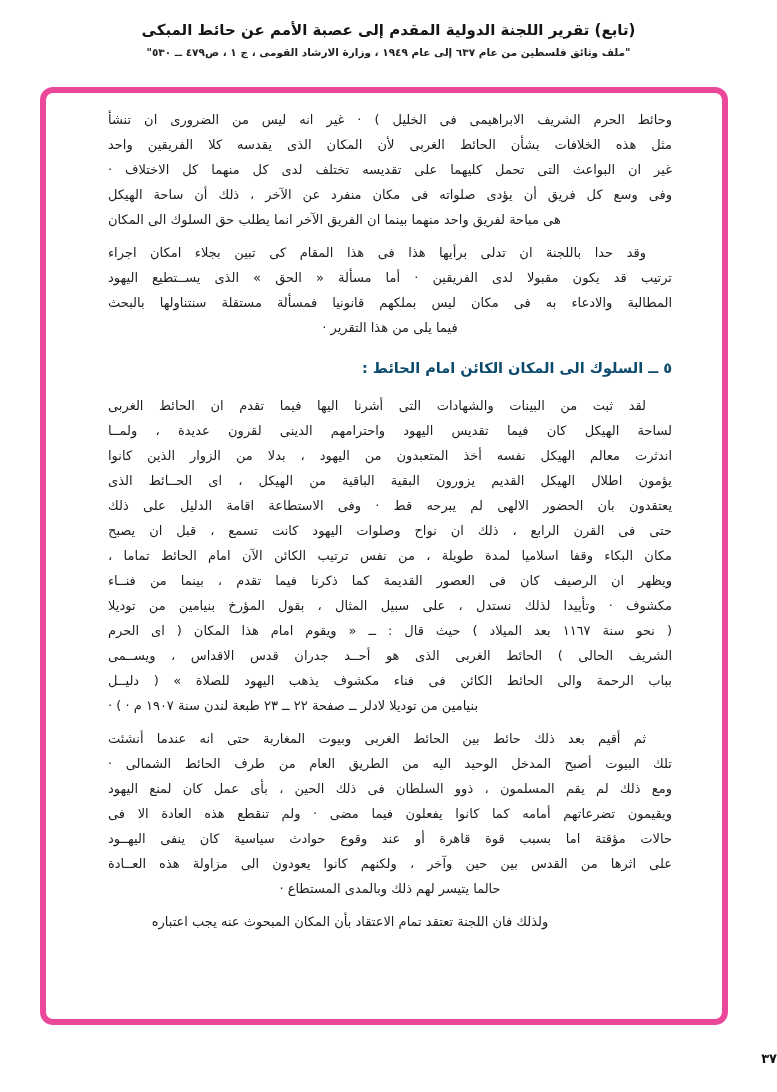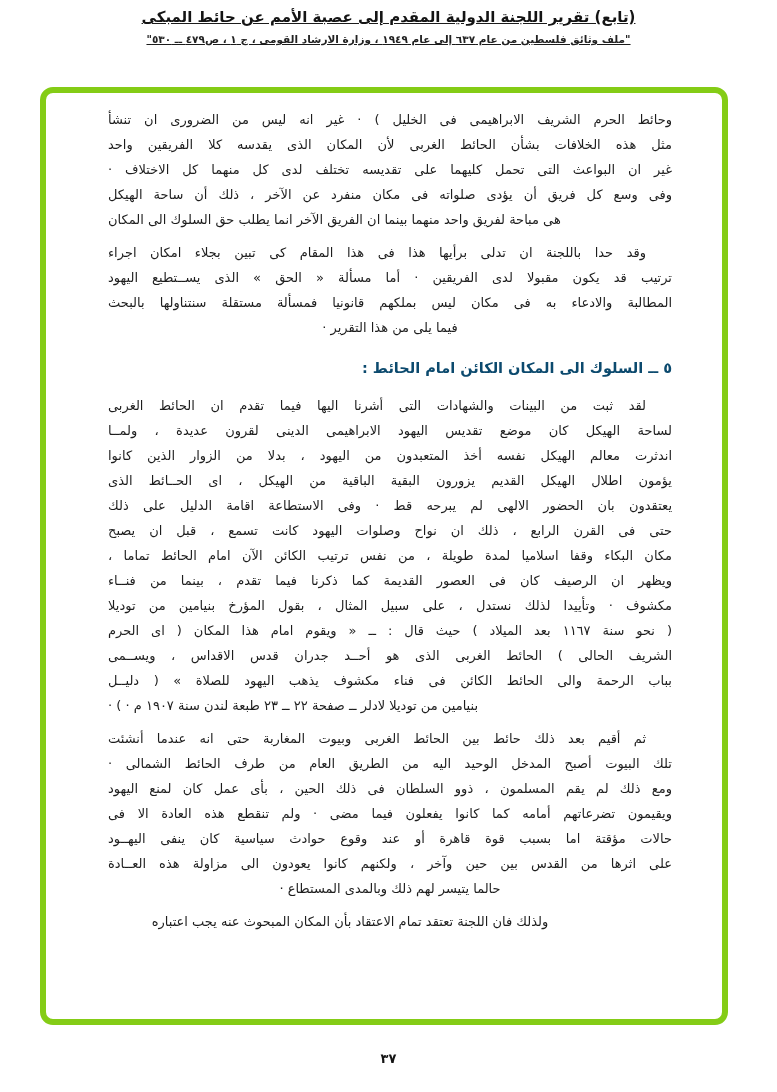--- a/index.html
+++ b/index.html
@@ -6,41 +6,40 @@
   body{
     width:777px;height:1092px;
     background:#ffffff;
     font-family:"DejaVu Sans", sans-serif;
     direction:rtl;
     position:relative;
     color:#1b1b1b;
   }
   .page-header{
     text-align:center;
-    padding-top:8px;
-    text-decoration:underline;
+    padding-top:21px;
   }
   .doc-title{
     font-size:15px;
     font-weight:bold;
     color:#141414;
     letter-spacing:0;
   }
   .doc-source{
     font-size:10.5px;
     font-weight:bold;
     margin-top:7px;
     color:#222;
   }
   .green-frame{
     position:absolute;
     left:40px; top:87px;
     width:688px; height:938px;
     box-sizing:border-box;
-    border:6px solid #84cc16;
+    border:6px solid #ec4899;
     border-radius:13px;
     overflow:hidden;
     background:#fff;
   }
   .doc-body{
     padding:14px 50px 0 62px;
     font-size:13px;
     line-height:25px;
     color:#1d1d1d;
   }
@@ -59,21 +58,21 @@
     font-weight:bold;
     font-size:14.5px;
     text-align:right;
     margin:16px 0 12px 0;
     color:#0c4a6e;
   }
   .page-footer{
     position:absolute;
     top:1048px; left:0;
     width:100%;
-    text-align:center;
+    text-align:right;
   }
   .page-number{
     display:inline-block;
     font-size:13px;
     font-weight:bold;
     color:#141414;
   }
 </style>
 </head>
 <body>
@@ -98,21 +97,21 @@
         <div class="line">وقد حدا باللجنة ان تدلى برأيها هذا فى هذا المقام كى تبين بجلاء امكان اجراء</div>
         <div class="line">ترتيب قد يكون مقبولا لدى الفريقين · أما مسألة « الحق » الذى يســتطيع اليهود</div>
         <div class="line">المطالبة والادعاء به فى مكان ليس بملكهم قانونيا فمسألة مستقلة سنتناولها بالبحث</div>
         <div class="line">فيما يلى من هذا التقرير ·</div>
       </div>
 
     <div class="section-heading">٥ ــ السلوك الى المكان الكائن امام الحائط :</div>
 
     <div class="para last-left">
         <div class="line">لقد ثبت من البينات والشهادات التى أشرنا اليها فيما تقدم ان الحائط الغربى</div>
-        <div class="line">لساحة الهيكل كان موضع تقديس اليهود الابراهيمى الدينى لقرون عديدة ، ولمــا</div>
+        <div class="line">لساحة الهيكل كان فيما تقديس اليهود واحترامهم الدينى لقرون عديدة ، ولمــا</div>
         <div class="line">اندثرت معالم الهيكل نفسه أخذ المتعبدون من اليهود ، بدلا من الزوار الذين كانوا</div>
         <div class="line">يؤمون اطلال الهيكل القديم يزورون البقية الباقية من الهيكل ، اى الحــائط الذى</div>
         <div class="line">يعتقدون بان الحضور الالهى لم يبرحه قط · وفى الاستطاعة اقامة الدليل على ذلك</div>
         <div class="line">حتى فى القرن الرابع ، ذلك ان نواح وصلوات اليهود كانت تسمع ، قبل ان يصبح</div>
         <div class="line">مكان البكاء وقفا اسلاميا لمدة طويلة ، من نفس ترتيب الكائن الآن امام الحائط تماما ،</div>
         <div class="line">ويظهر ان الرصيف كان فى العصور القديمة كما ذكرنا فيما تقدم ، بينما من فنــاء</div>
         <div class="line">مكشوف · وتأييدا لذلك نستدل ، على سبيل المثال ، بقول المؤرخ بنيامين من توديلا</div>
         <div class="line">( نحو سنة ١١٦٧ بعد الميلاد ) حيث قال : ــ « ويقوم امام هذا المكان ( اى الحرم</div>
         <div class="line">الشريف الحالى ) الحائط الغربى الذى هو أحــد جدران قدس الاقداس ، ويســمى</div>
         <div class="line">بباب الرحمة والى الحائط الكائن فى فناء مكشوف يذهب اليهود للصلاة » ( دليــل</div>

